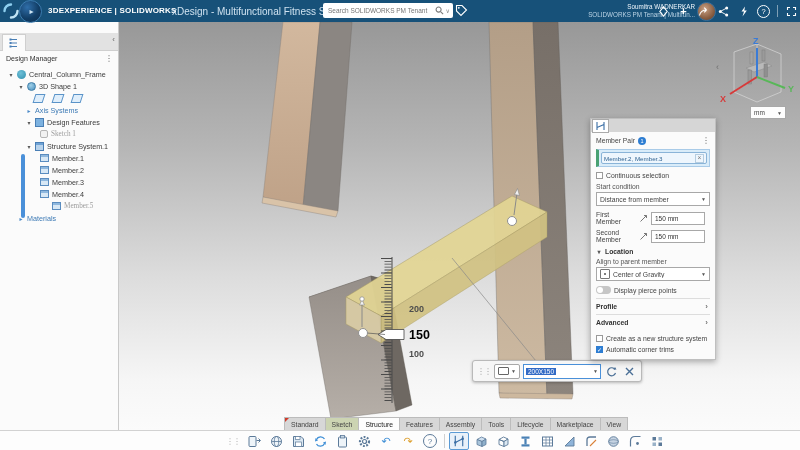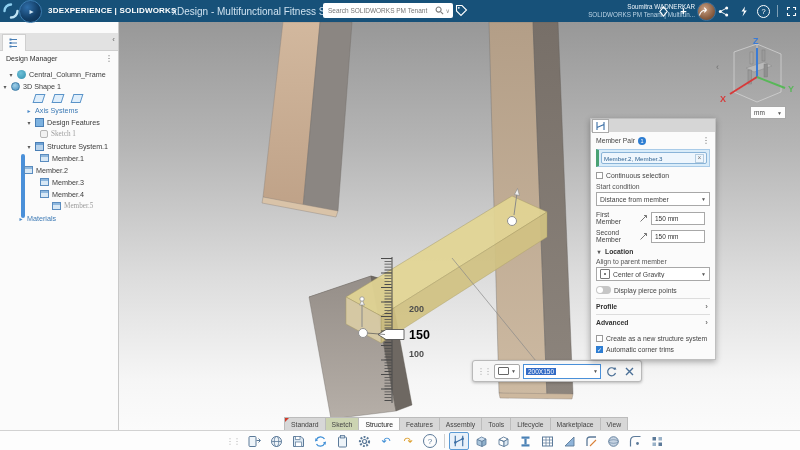--- a/index.html
+++ b/index.html
@@ -271,21 +271,21 @@
       <span class="pt">Design Manager</span>
       <span class="ov">⋮</span>
     </div>
     <div class="dragbar"></div>
     <div class="tree">
       <div class="trow" style="padding-left:8px">
         <span class="tcaret">▾</span>
         <span class="ti ic-prod"></span>
         <span class="tlabel">Central_Column_Frame</span>
       </div>
-      <div class="trow" style="padding-left:2px">
+      <div class="trow" style="padding-left:18px">
         <span class="tcaret">▾</span>
         <span class="ti ic-shape"></span>
         <span class="tlabel">3D Shape 1</span>
       </div>
       <div class="trow" style="padding-left:34px">
         <span class="ti ic-plane"></span>
         <span class="ti ic-plane"></span>
         <span class="ti ic-plane"></span>
       </div>
       <div class="trow" style="padding-left:26px">
@@ -303,21 +303,21 @@
       </div>
       <div class="trow" style="padding-left:26px">
         <span class="tcaret">▾</span>
         <span class="ti ic-struct"></span>
         <span class="tlabel">Structure System.1</span>
       </div>
       <div class="trow" style="padding-left:40px">
         <span class="ti ic-member"></span>
         <span class="tlabel">Member.1</span>
       </div>
-      <div class="trow" style="padding-left:24px">
+      <div class="trow" style="padding-left:40px">
         <span class="ti ic-member"></span>
         <span class="tlabel">Member.2</span>
       </div>
       <div class="trow" style="padding-left:40px">
         <span class="ti ic-member"></span>
         <span class="tlabel">Member.3</span>
       </div>
       <div class="trow" style="padding-left:40px">
         <span class="ti ic-member"></span>
         <span class="tlabel">Member.4</span>

